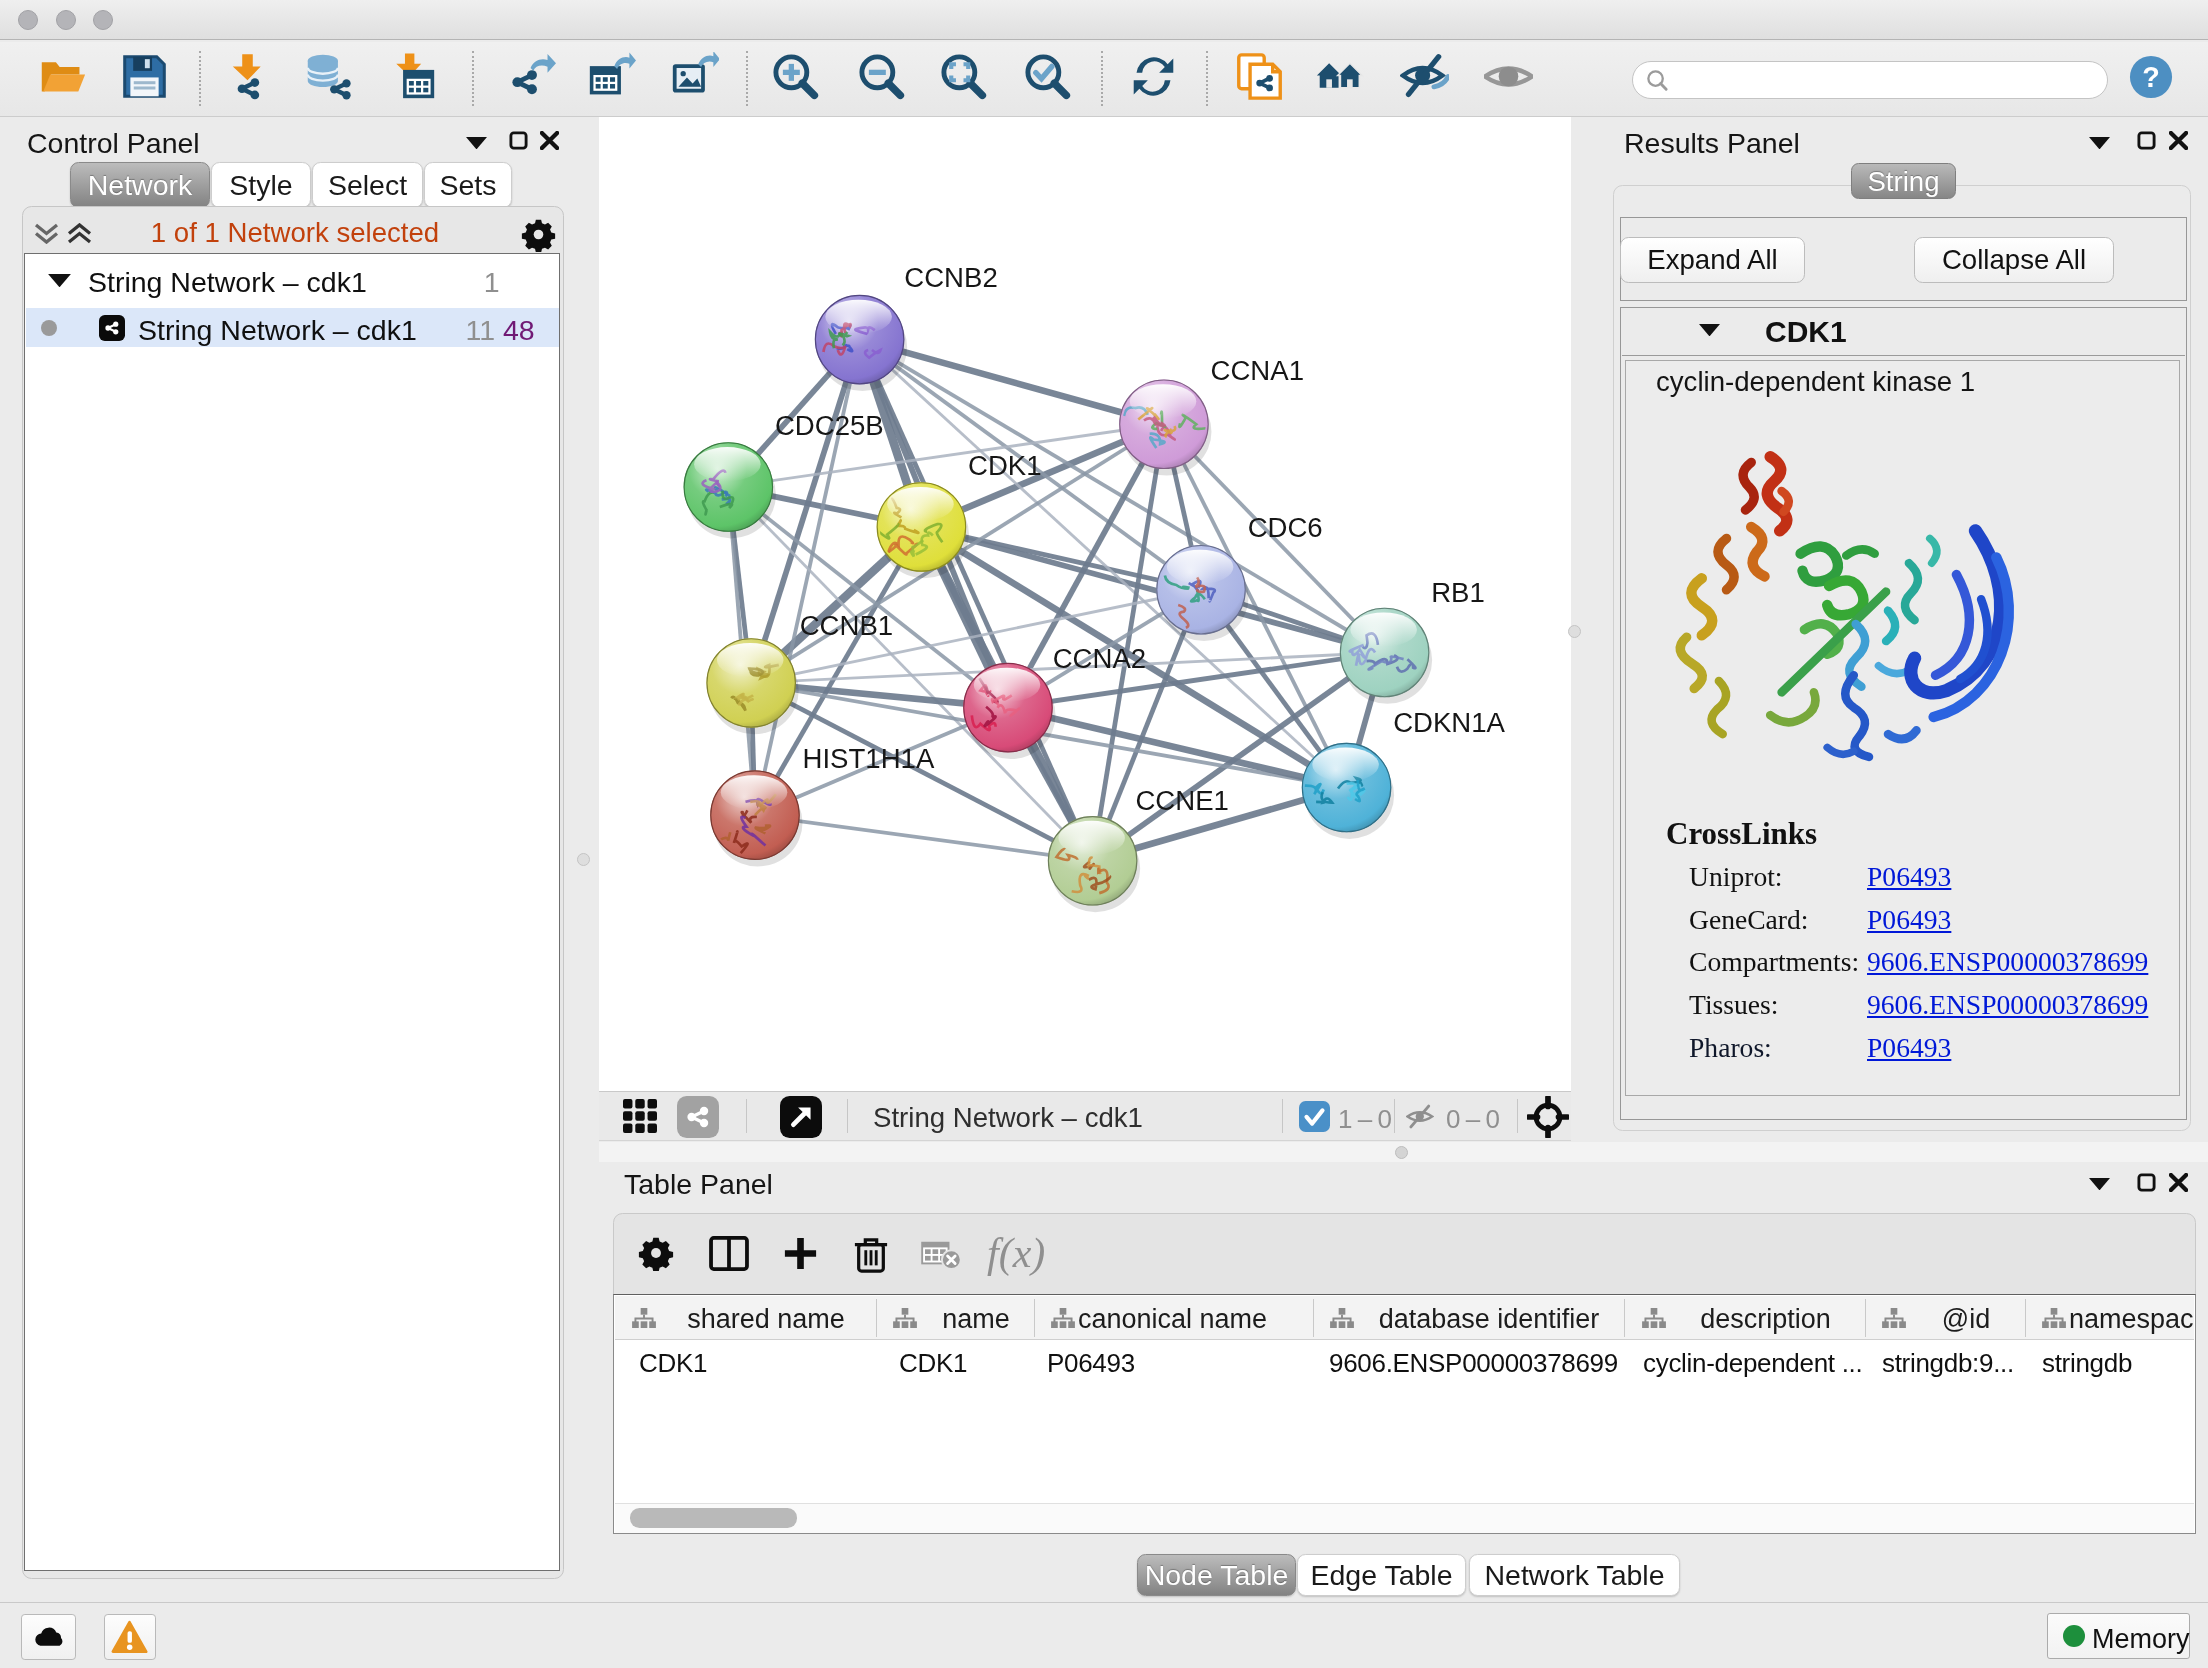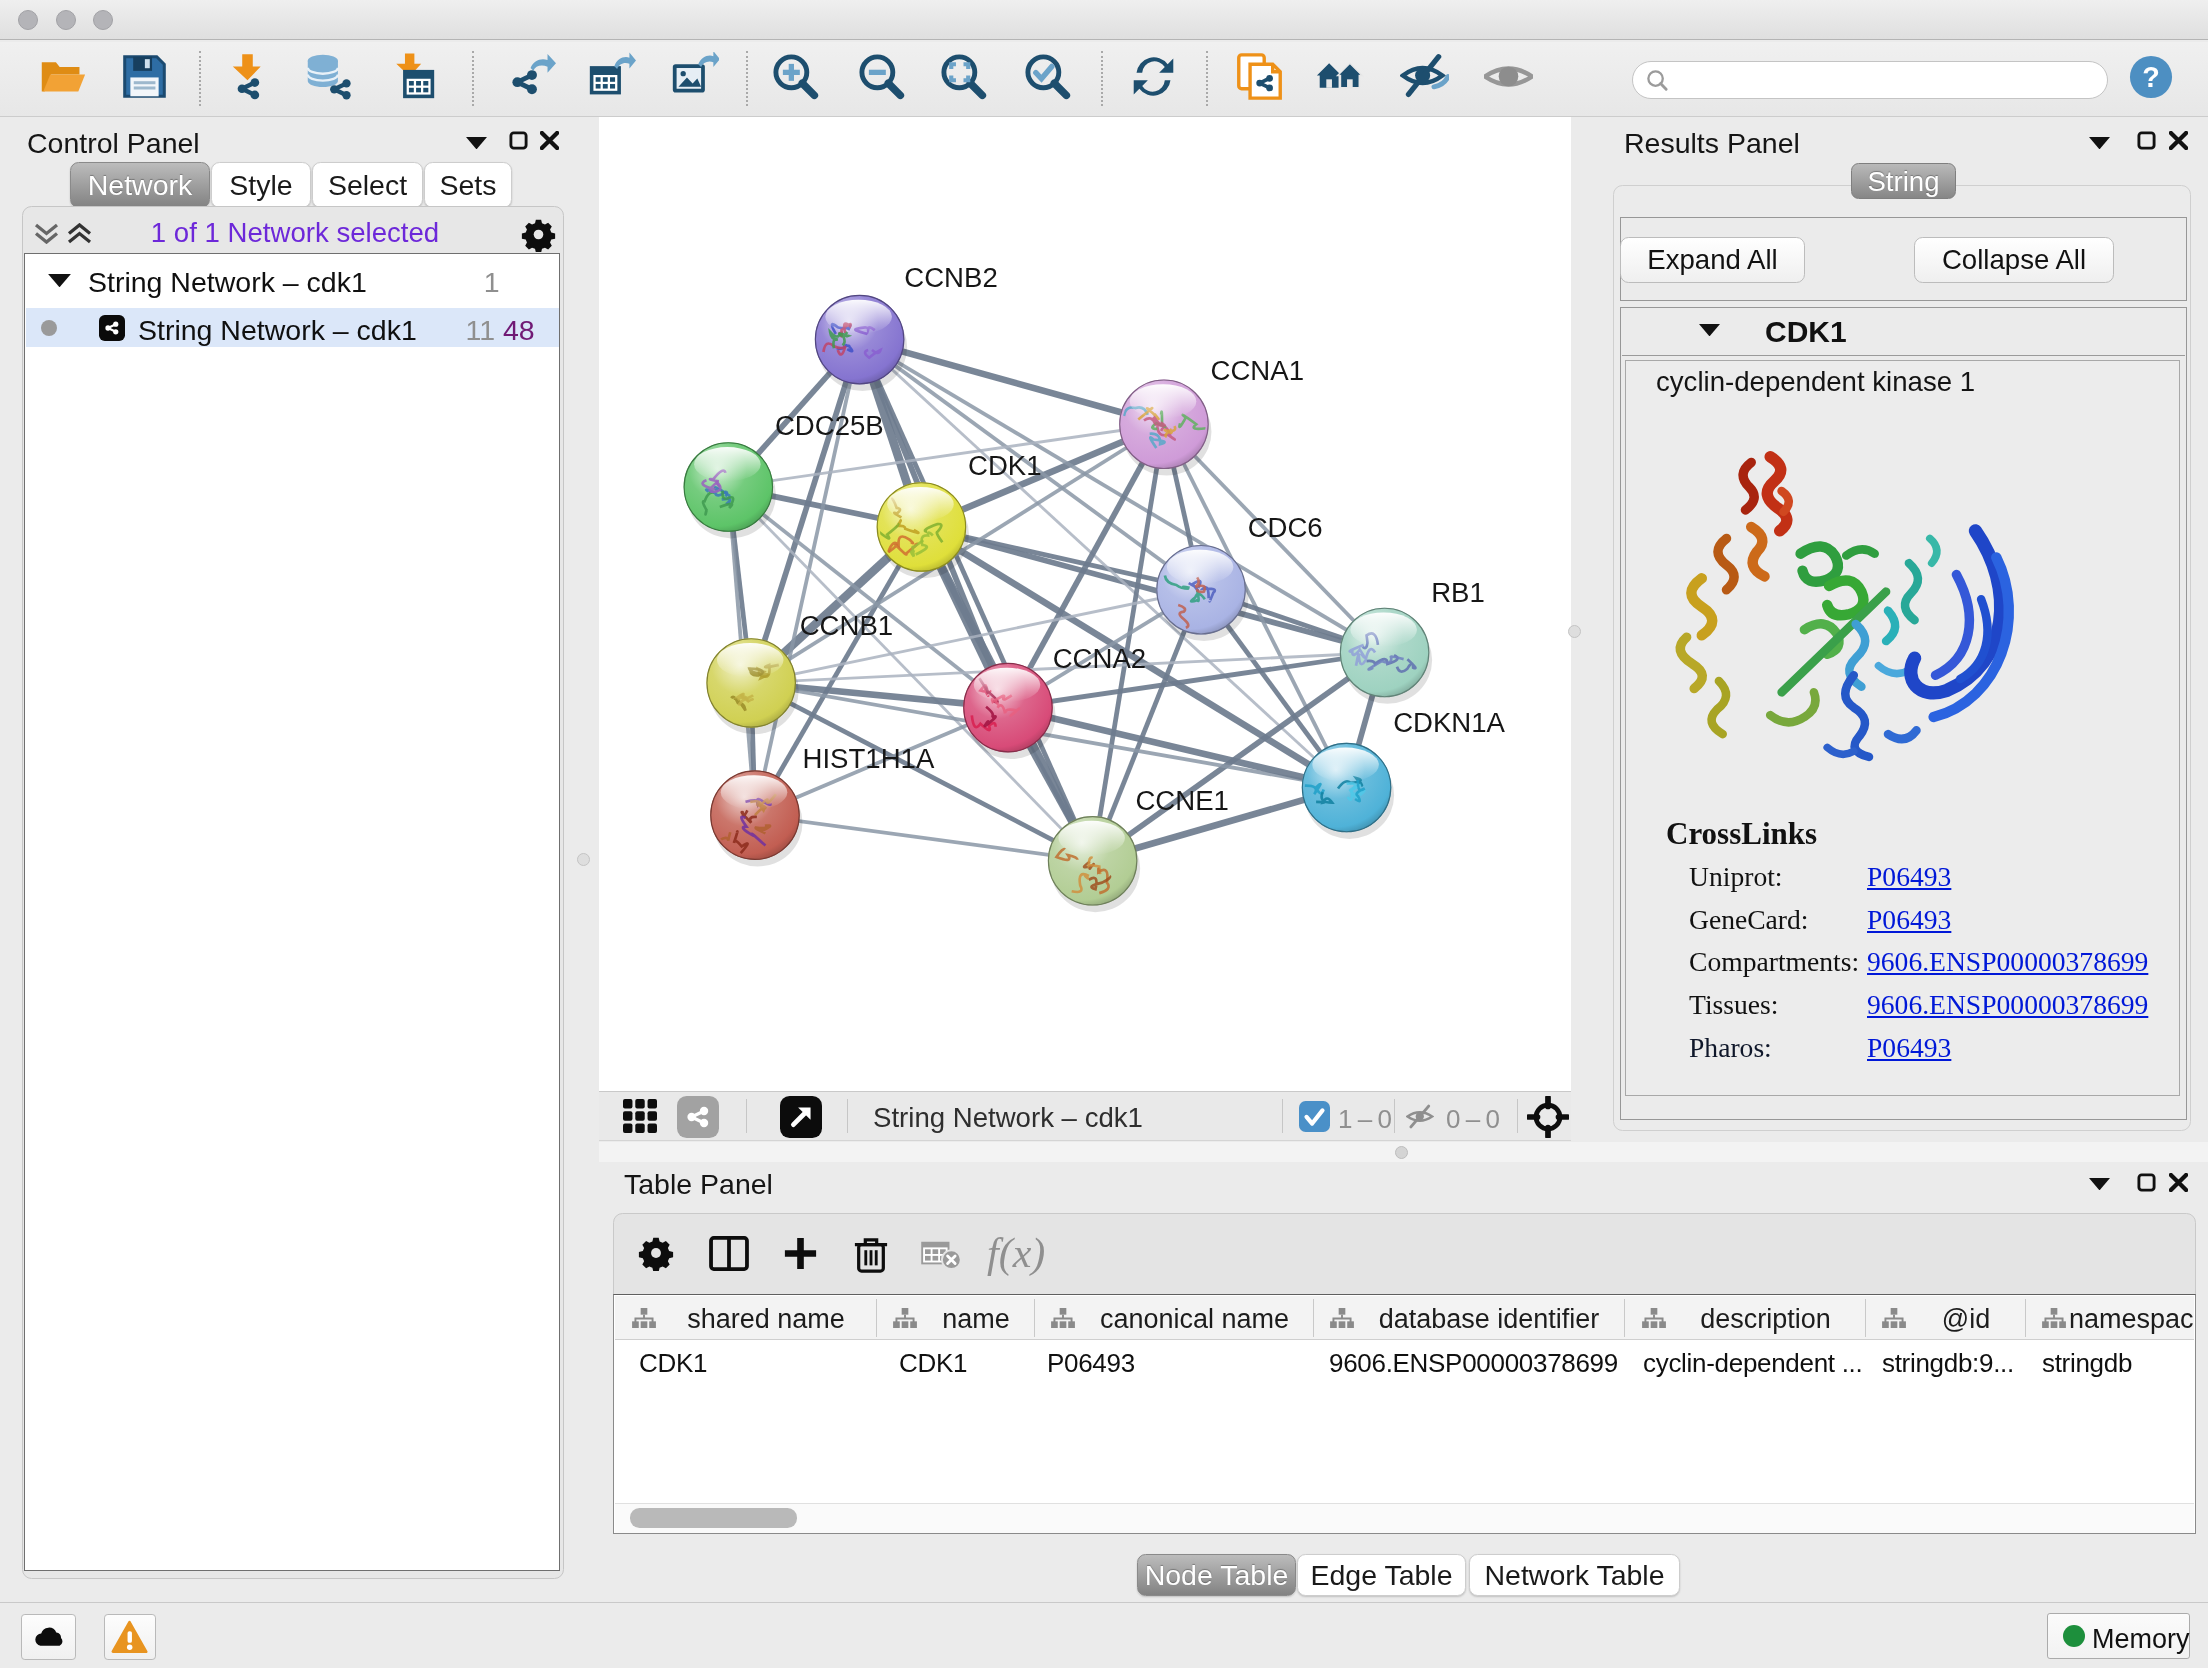--- a/index.html
+++ b/index.html
@@ -167,21 +167,21 @@
 <div class="abs tab" style="left:211px;top:162px;width:100px">Style</div>
 <div class="abs tab" style="left:312px;top:162px;width:111px">Select</div>
 <div class="abs tab" style="left:424px;top:162px;width:88px">Sets</div>
 <div class="abs" style="left:22px;top:206px;width:542px;height:1373px;background:#e7e7e7;border:1px solid #c6c6c6;border-radius:9.5px"></div>
 <svg class="abs" style="left:34px;top:223px" width="25" height="21" viewBox="0 0 26 22">
       <path d="M2 2 l11 9 11-9 M2 11 l11 9 11-9" fill="none" stroke="#666" stroke-width="3.4"></path>
     </svg>
 <svg class="abs" style="left:67px;top:223px" width="25" height="21" viewBox="0 0 26 22">
       <path d="M2 20 l11-9 11 9 M2 11 l11-9 11 9" fill="none" stroke="#333" stroke-width="3.4"></path>
     </svg>
-<div class="abs" style="left:105px;top:217px;width:380px;text-align:center;font-size:27.6px;color:#6d28d9">1 of 1 Network selected</div>
+<div class="abs" style="left:105px;top:217px;width:380px;text-align:center;font-size:27.6px;color:#c2410c">1 of 1 Network selected</div>
 <svg class="abs" style="left:521px;top:217px" width="35" height="35" viewBox="0 0 40 40">
       <path d="M17 3 h6 l1 4.2 3.4 1.4 3.6-2 4.2 4.2-2 3.6 1.4 3.4 4.4 1 v6 l-4.4 1 -1.4 3.4 2 3.6-4.2 4.2-3.6-2-3.4 1.4-1 4.2 h-6 l-1-4.2-3.4-1.4-3.6 2-4.2-4.2 2-3.6-1.4-3.4-4.4-1 v-6 l4.4-1 1.4-3.4-2-3.6 4.2-4.2 3.6 2 3.4-1.4 z" fill="#0d0d0d"></path>
       <circle cx="20" cy="20" r="5.5" fill="#e7e7e7"></circle>
     </svg>
 <div class="abs" style="left:24px;top:253px;width:536px;height:1318px;background:#fff;border:1.9px solid #6f6f6f"></div>
 <svg class="abs" style="left:48px;top:274px" width="23" height="13.3" viewBox="0 0 24 14">
       <polygon points="0,0 24,0 12,14" fill="#111"></polygon>
     </svg>
 <div class="abs" style="left:88px;top:266px;font-size:28.5px;color:#101010">String Network – cdk1</div>
 <div class="abs" style="left:471px;top:266px;width:28.5px;text-align:right;font-size:28.5px;color:#8f8f8f">1</div>
@@ -681,21 +681,21 @@
     </svg>
 <div class="abs" style="left:920px;top:1304px;width:112px;text-align:center;font-size:27px;color:#1c1c1c;overflow:hidden;white-space:nowrap">name</div>
 <div class="abs" style="left:1034px;top:1299px;width:0;height:38px;border-left:1.9px solid #c9c9c9"></div>
 <svg class="abs" style="left:1051px;top:1308px" width="24" height="20" viewBox="0 0 25 21">
       <rect x="9" y="0" width="7" height="7" fill="#8a8a8a"></rect>
       <path d="M12.5 7 v4 M3.5 15 v-4 h18 v4" fill="none" stroke="#8a8a8a" stroke-width="2"></path>
       <rect x="0" y="14" width="7" height="7" fill="#8a8a8a"></rect>
       <rect x="9" y="14" width="7" height="7" fill="#8a8a8a"></rect>
       <rect x="18" y="14" width="7" height="7" fill="#8a8a8a"></rect>
     </svg>
-<div class="abs" style="left:1078px;top:1304px;width:233px;text-align:center;font-size:27px;color:#1c1c1c;overflow:hidden;white-space:nowrap">canonical name</div>
+<div class="abs" style="left:1078px;top:1304px;width:233px;font-size:27px;color:#1c1c1c;overflow:hidden;white-space:nowrap">canonical name</div>
 <div class="abs" style="left:1313px;top:1299px;width:0;height:38px;border-left:1.9px solid #c9c9c9"></div>
 <svg class="abs" style="left:1330px;top:1308px" width="24" height="20" viewBox="0 0 25 21">
       <rect x="9" y="0" width="7" height="7" fill="#8a8a8a"></rect>
       <path d="M12.5 7 v4 M3.5 15 v-4 h18 v4" fill="none" stroke="#8a8a8a" stroke-width="2"></path>
       <rect x="0" y="14" width="7" height="7" fill="#8a8a8a"></rect>
       <rect x="9" y="14" width="7" height="7" fill="#8a8a8a"></rect>
       <rect x="18" y="14" width="7" height="7" fill="#8a8a8a"></rect>
     </svg>
 <div class="abs" style="left:1356px;top:1304px;width:266px;text-align:center;font-size:27px;color:#1c1c1c;overflow:hidden;white-space:nowrap">database identifier</div>
 <div class="abs" style="left:1624px;top:1299px;width:0;height:38px;border-left:1.9px solid #c9c9c9"></div>

